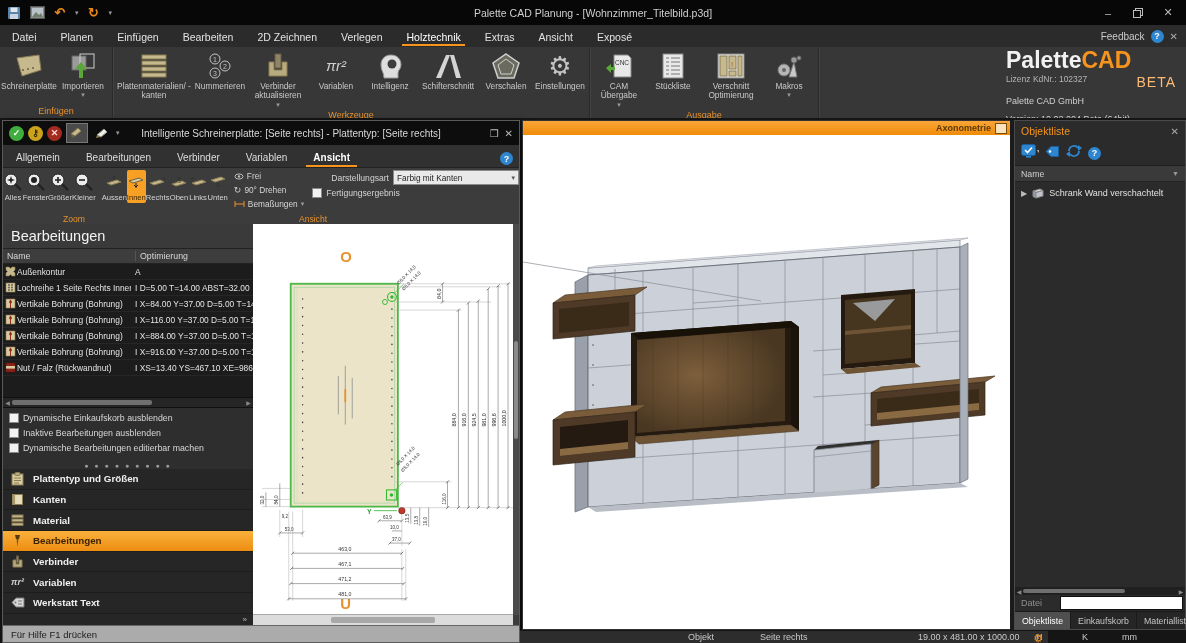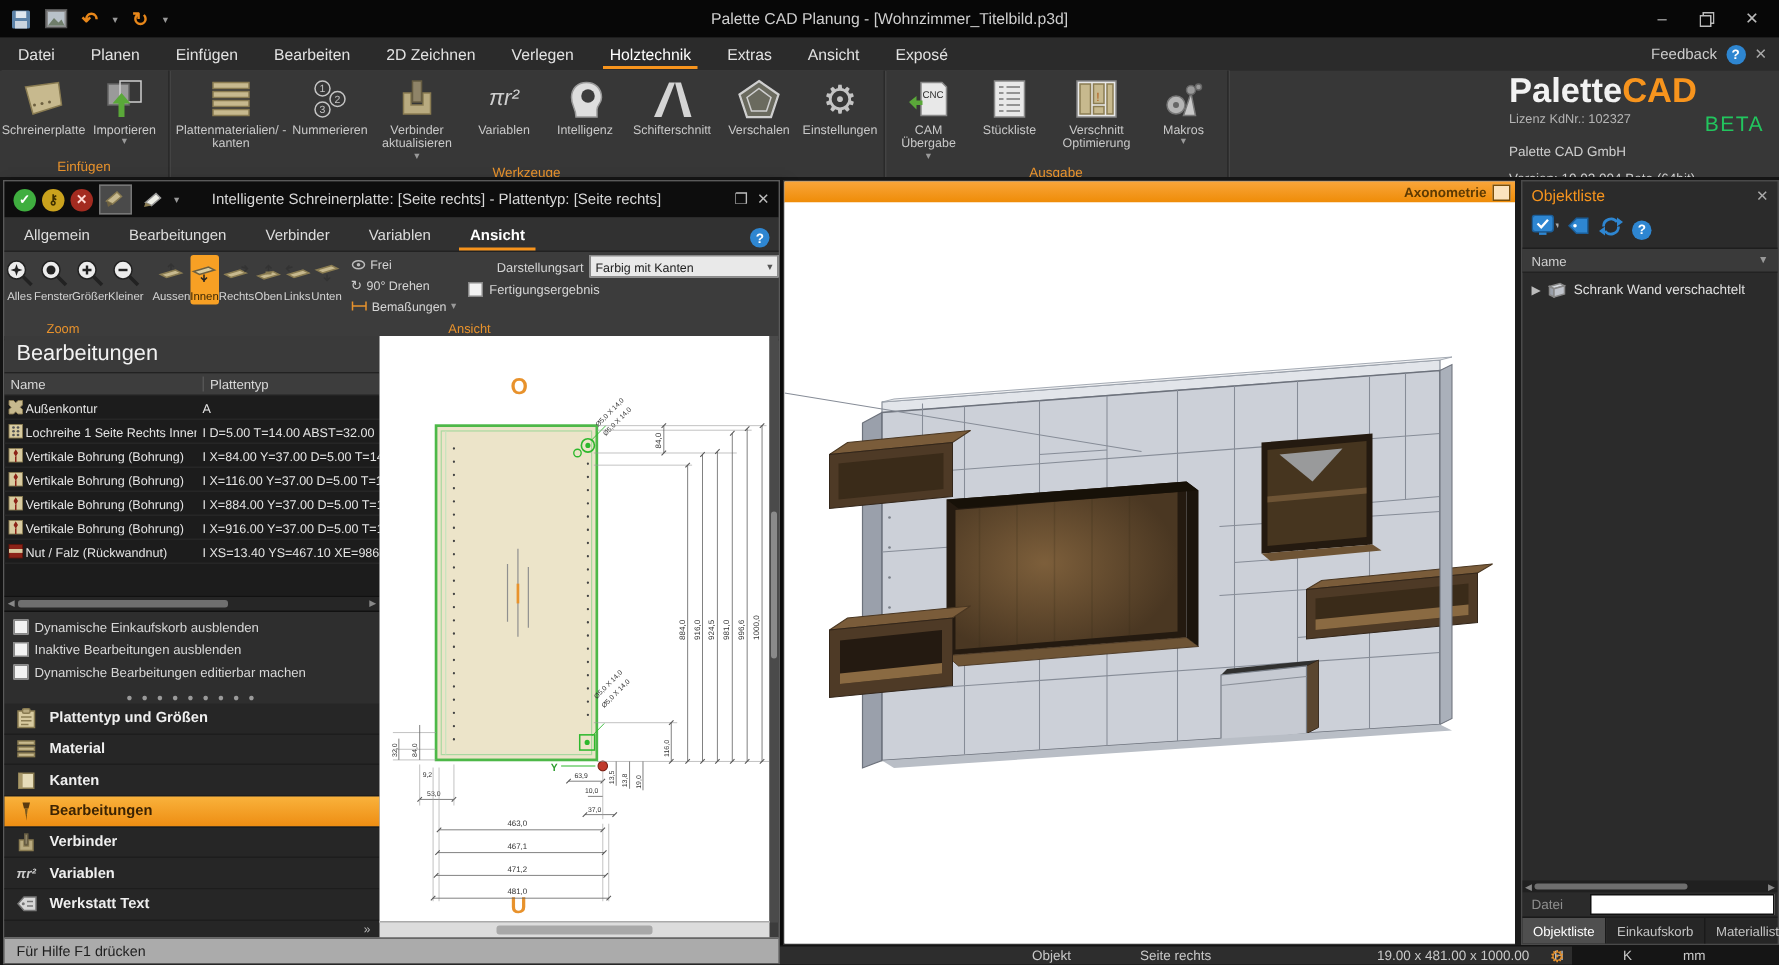--- a/index.html
+++ b/index.html
@@ -34,21 +34,21 @@
   .rbtn{width:54px;display:flex;flex-direction:column;align-items:center;text-align:center;color:#c9c9c9;font-size:8.3px;line-height:1.12;padding-top:1px;cursor:default;}
   .rbtn .ric{height:32px;display:flex;align-items:center;justify-content:center;}
   .rlabel{height:14px;text-align:center;color:#e8922c;font-size:9px;line-height:14px;}
   .gear{font-size:26px;color:#c4c4c4;line-height:1;}
   #logoblock{position:absolute;right:10px;top:2px;width:170px;color:#ccc;}
   #brandrow{font-size:23px;font-weight:bold;letter-spacing:0;line-height:1;text-align:left;}
   #brandrow .pw{color:#f2f2f2;}
   #brandrow .po{color:#f7941d;}
   #licrow{display:flex;justify-content:space-between;align-items:flex-start;margin-top:2px;}
   #licrow .lic{font-size:8.5px;color:#b5b5b5;}
-  #licrow .beta{font-size:14px;color:#22c55e;letter-spacing:1px;}
+  #licrow .beta{font-size:14px;color:#fdba74;letter-spacing:1px;}
   .company{font-size:9px;margin-top:6px;color:#cfcfcf;}
   .version{font-size:9px;margin-top:8px;color:#cfcfcf;}
 
   
   #workspace{position:absolute;left:0;top:118px;width:1186px;height:525px;background:#151515;}
 
   
   #childwin{position:absolute;left:2px;top:2px;width:518px;height:523px;background:#3c3c3c;border:1px solid #5a5a5a;box-sizing:border-box;box-shadow:3px 3px 8px rgba(0,0,0,.6);}
   #cw-titlebar{height:24px;background:#0d0d0d;display:flex;align-items:center;color:#ddd;}
   .cw-icons{display:flex;align-items:center;gap:4px;padding-left:6px;}
@@ -566,29 +566,29 @@
             </div>
           </div>
           <div class="chkrow">
             <span class="cbx"></span>
             <span>Fertigungsergebnis</span>
           </div>
         </div>
       </div>
 
       <div id="cw-grouplabels">
-        <span class="glab" style="left:4px;width:70px;">Zoom</span>
+        <span class="glab" style="left:36px;width:70px;">Zoom</span>
         <span class="glab" style="left:270px;width:80px;">Ansicht</span>
       </div>
 
       <div id="leftpanel">
         <div id="lp-heading">Bearbeitungen</div>
         <div id="lp-tablehead">
           <span class="c1">Name</span>
-          <span class="c2">Plattentyp</span>
+          <span class="c2">Optimierung</span>
         </div>
         <div id="lp-table">
           <div class="trow">
             <span class="ticon">
                 <svg width="11" height="11" viewBox="0 0 11 11">
                   <path d="M1,1 L4,1 L5.5,2.5 L7,1 L10,1 L10,4 L8.5,5.5 L10,7 L10,10 L7,10 L5.5,8.5 L4,10 L1,10 L1,7 L2.5,5.5 L1,4 Z" fill="#c7b98e" stroke="#8a7c52" stroke-width="0.6"></path>
                 </svg>
               </span>
             <span class="tname">Außenkontur</span>
               <span class="tprop">A</span>
@@ -693,37 +693,37 @@
                   <line x1="3" y1="8.5" x2="10" y2="8.5"></line>
                   <line x1="3" y1="11" x2="8" y2="11"></line>
                 </g>
               </svg>
             </span>
           <span>Plattentyp und Größen</span>
         </div>
         <div class="navitem">
           <span class="nic">
               <svg width="13" height="13" viewBox="0 0 13 13">
+                <rect x="1.5" y="1.5" width="10" height="10" fill="#e7ddba" stroke="#8a7c52"></rect>
+                <rect x="1.5" y="1.5" width="2.6" height="10" fill="#a8986a"></rect>
+              </svg>
+            </span>
+          <span>Kanten</span>
+        </div>
+        <div class="navitem">
+          <span class="nic">
+              <svg width="13" height="13" viewBox="0 0 13 13">
                 <g fill="#c7b98e" stroke="#8a7c52">
                   <rect x="1" y="1" width="11" height="2.4"></rect>
                   <rect x="1" y="5" width="11" height="2.4"></rect>
                   <rect x="1" y="9" width="11" height="2.4"></rect>
                 </g>
               </svg>
             </span>
           <span>Material</span>
-        </div>
-        <div class="navitem">
-          <span class="nic">
-              <svg width="13" height="13" viewBox="0 0 13 13">
-                <rect x="1.5" y="1.5" width="10" height="10" fill="#e7ddba" stroke="#8a7c52"></rect>
-                <rect x="1.5" y="1.5" width="2.6" height="10" fill="#a8986a"></rect>
-              </svg>
-            </span>
-          <span>Kanten</span>
         </div>
         <div class="navitem active">
           <span class="nic">
               <svg width="13" height="14" viewBox="0 0 13 14">
                 <path d="M4,1 L9,1 L8,5 L5,5 Z" fill="#5a3a10"></path>
                 <path d="M5.5,5 L7.5,5 L7,9 L6,9 Z" fill="#7a5a20"></path>
                 <path d="M6.2,9 L6.8,9 L6.5,13 Z" fill="#3c2a08"></path>
               </svg>
             </span>
           <span>Bearbeitungen</span>

